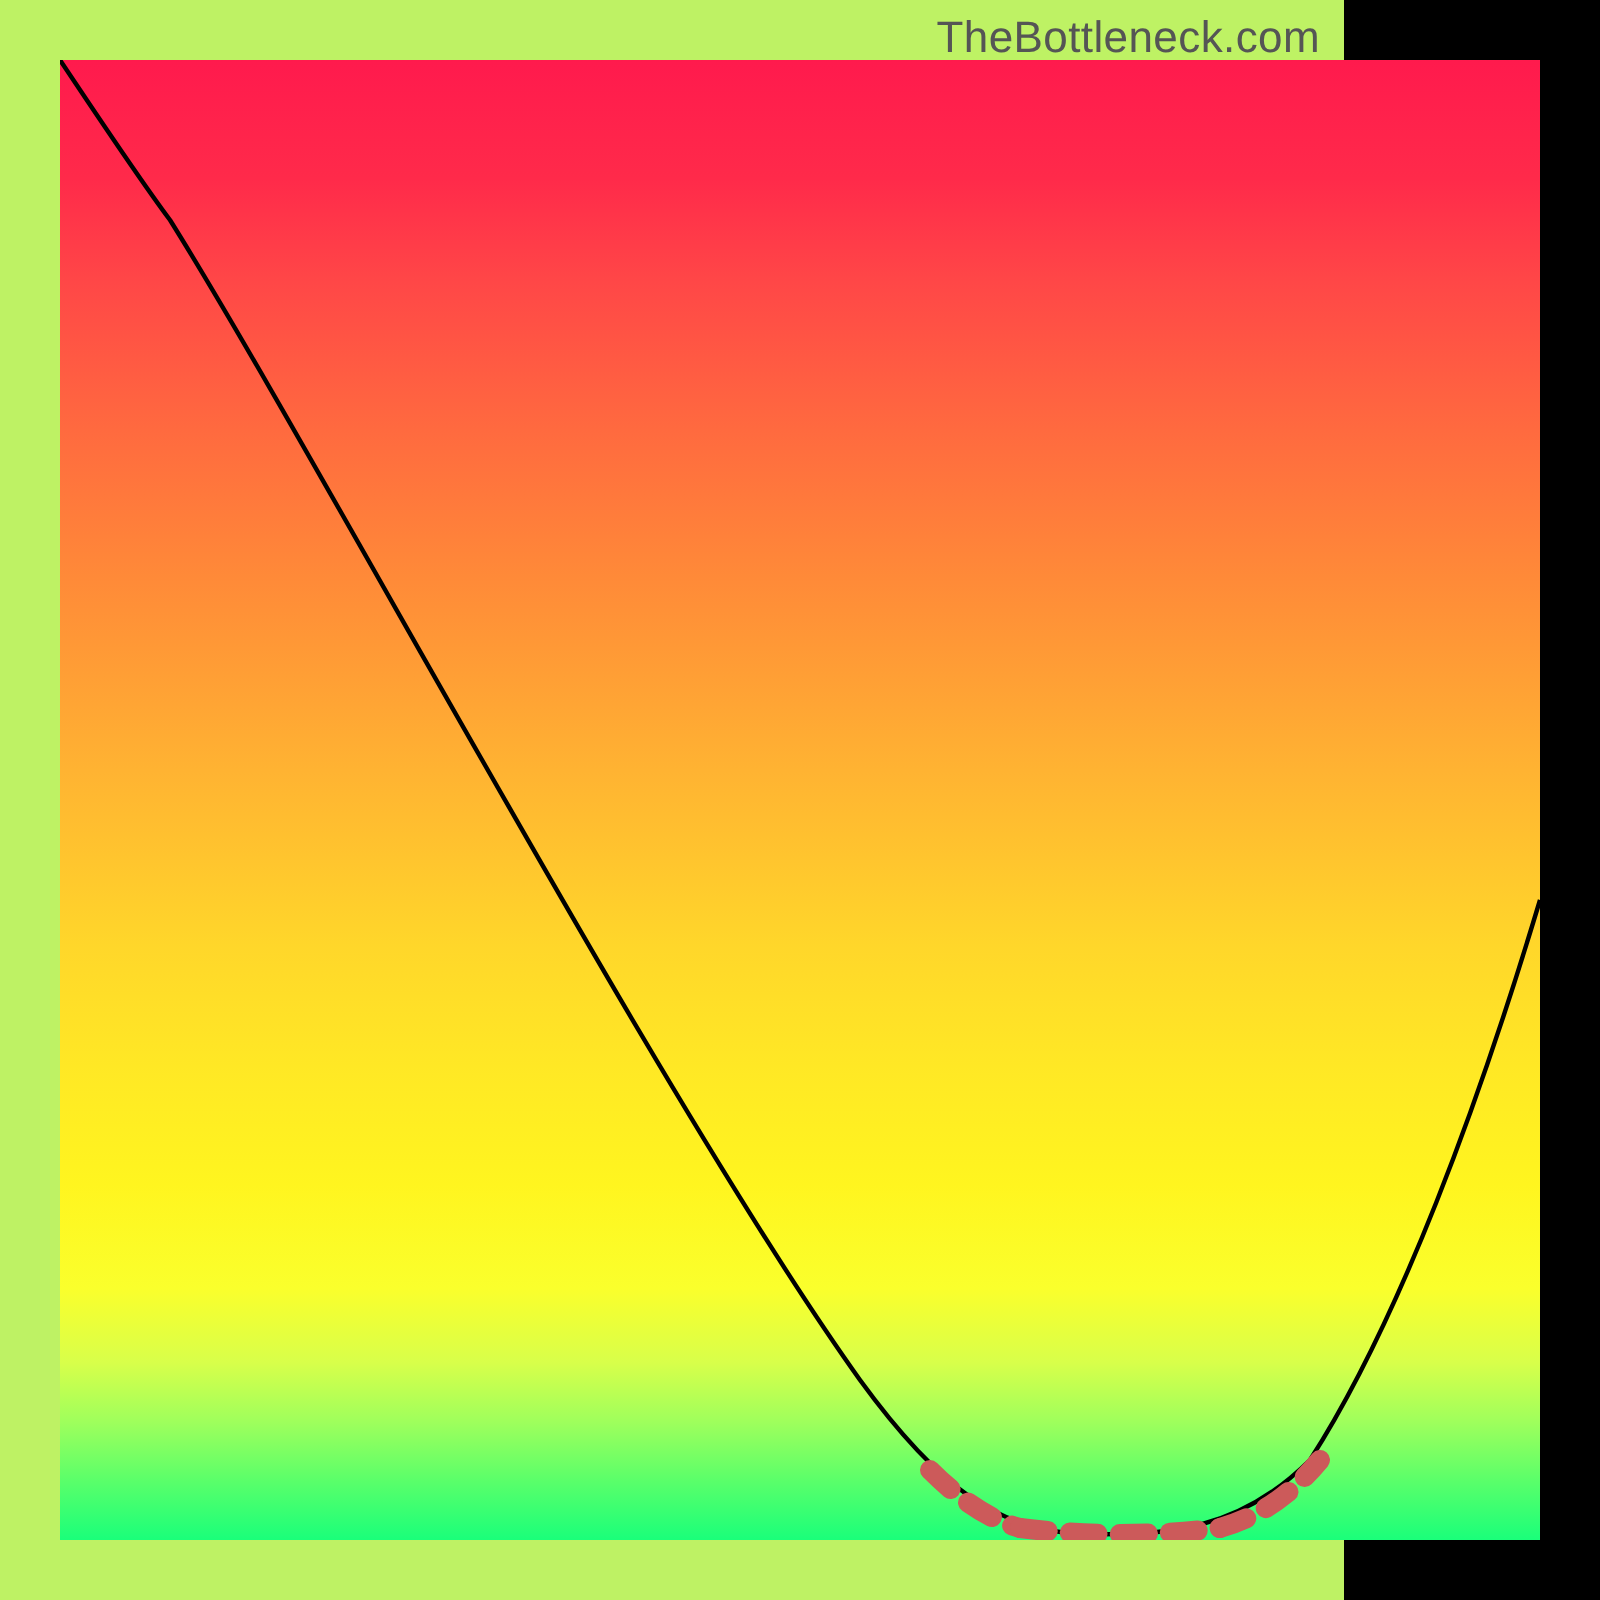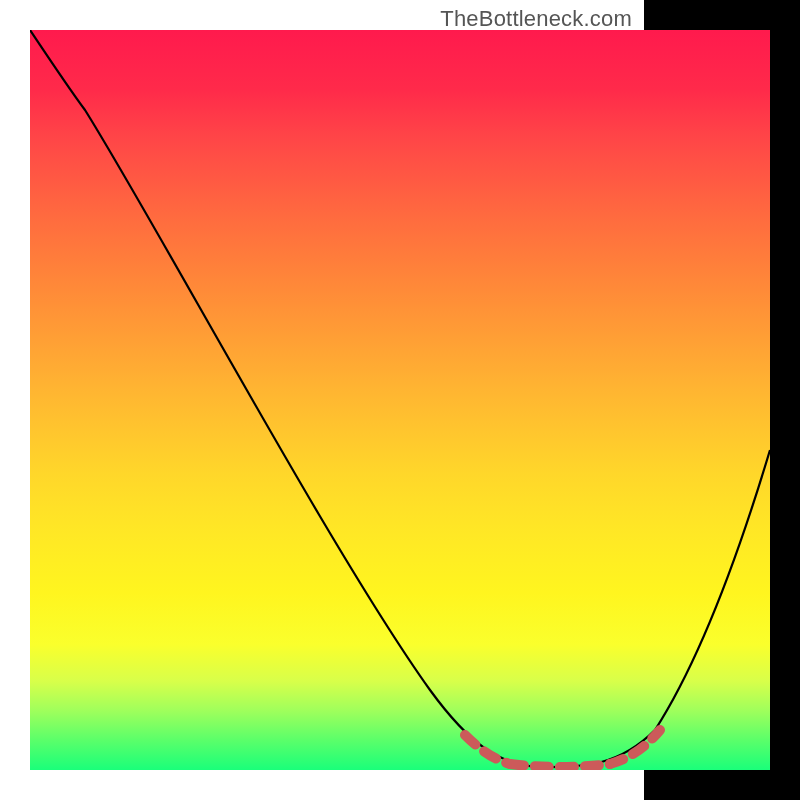--- a/index.html
+++ b/index.html
@@ -10,21 +10,22 @@
     background: #000;
     overflow: hidden;
     font-family: Arial, Helvetica, sans-serif;
   }
   .frame {
     position: absolute;
     left: 0;
     top: 0;
     width: 644px;
     height: 800px;
-    background: #ffffff;
+    background: #bef264;
+    padding-left: 28px;
   }
   .plot-area {
     position: absolute;
     left: 30px;
     top: 30px;
     width: 740px;
     height: 740px;
     background: linear-gradient(to bottom,
       #ff1a4d 0%,
       #ff2a4a 8%,

